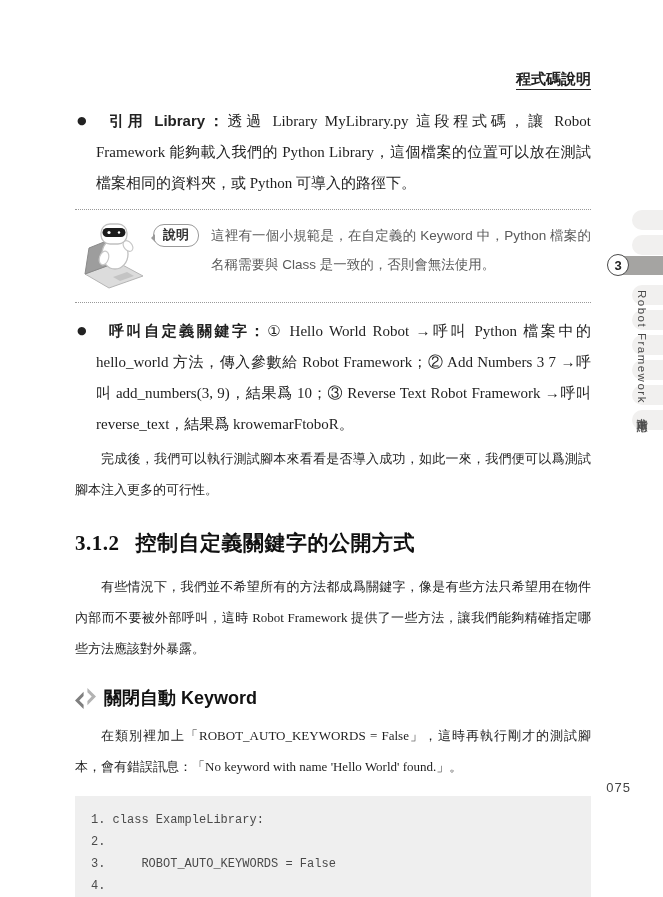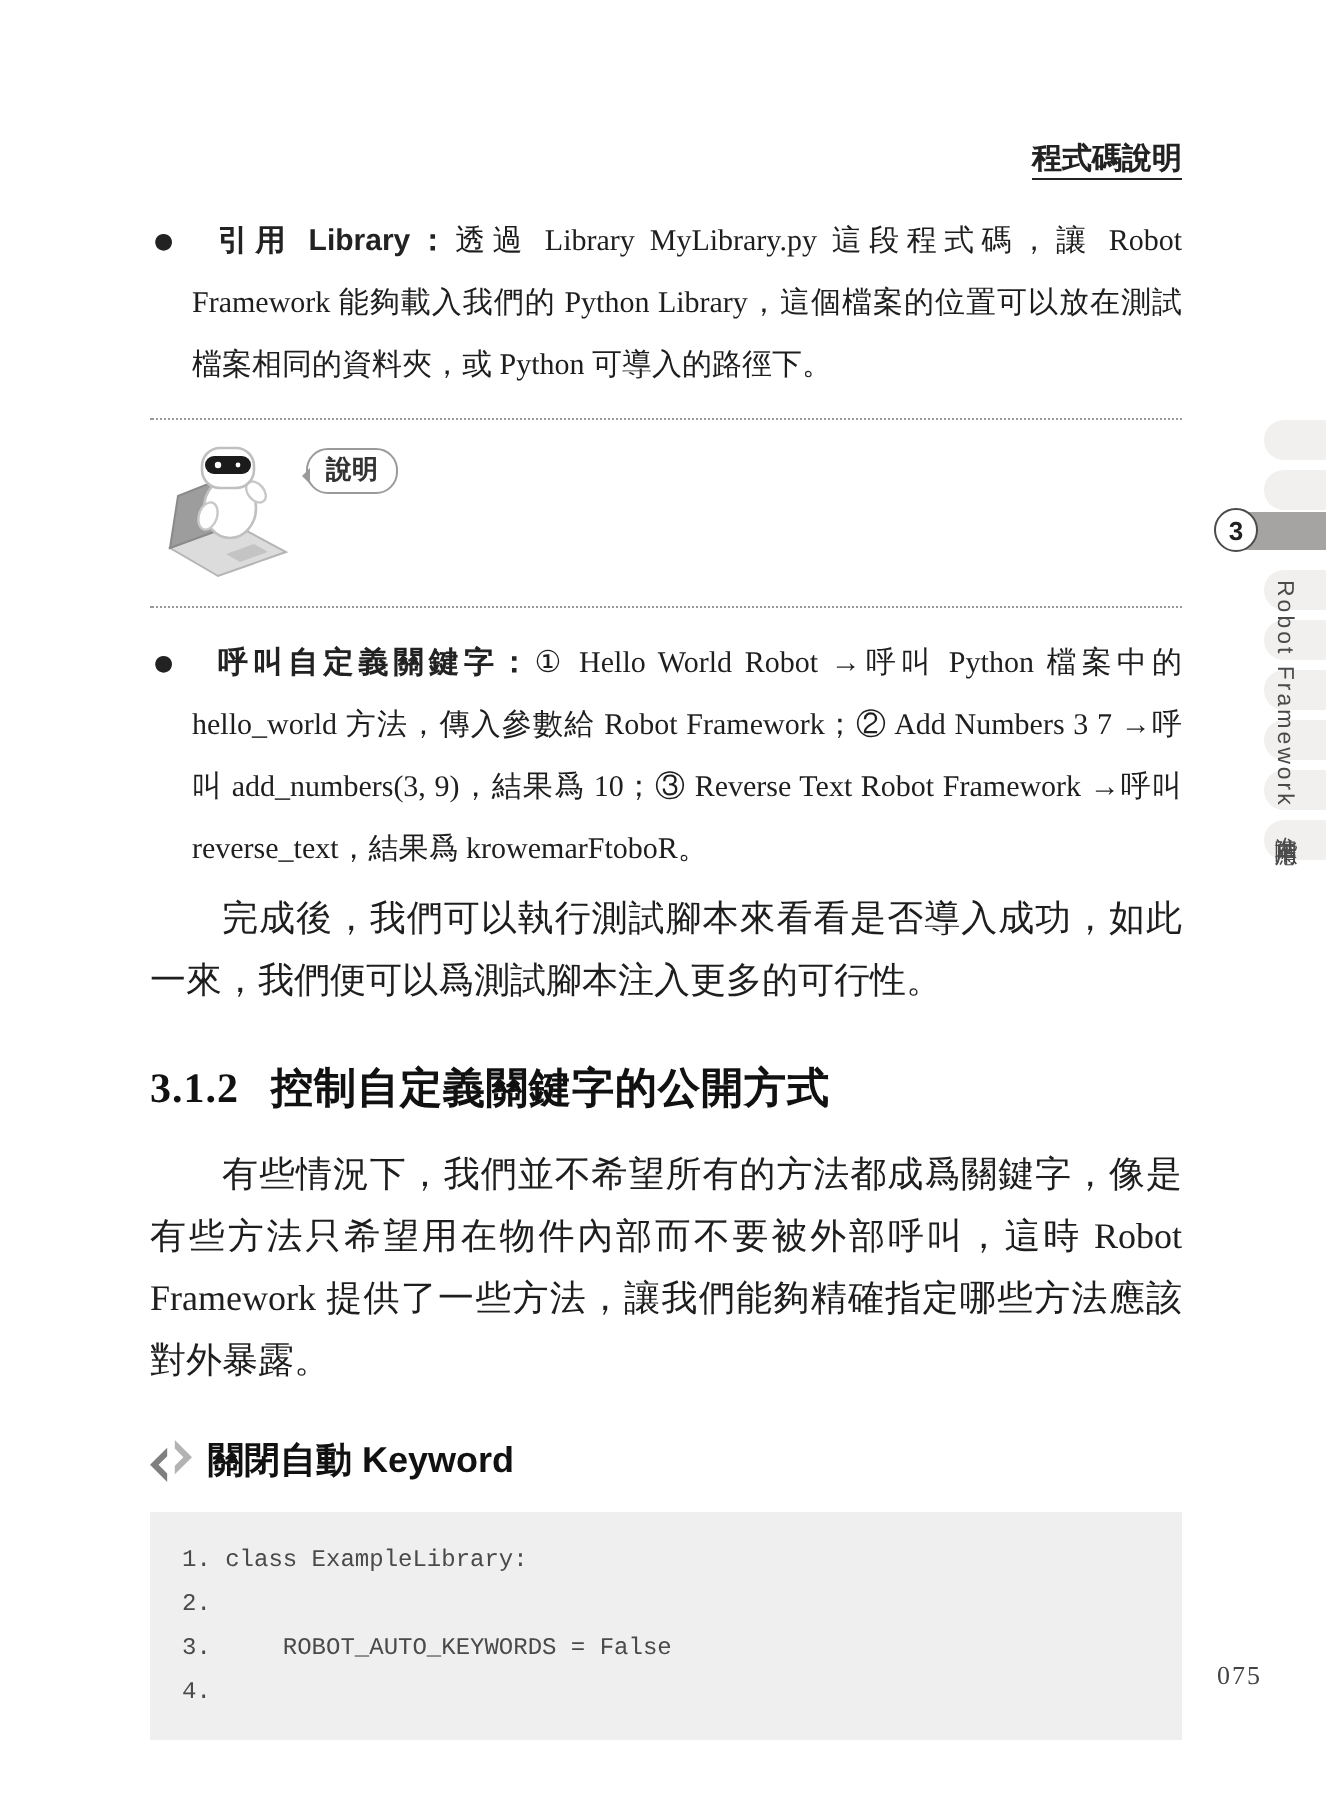--- a/index.html
+++ b/index.html
@@ -34,21 +34,21 @@
   }
   .section-heading .sec-num{margin-right:16px;}
   .sub-heading{
     font-family:"Liberation Sans","DejaVu Sans",sans-serif;
     font-size:18px;font-weight:bold;color:#111;
     margin:22px 0 10px 0;
     display:flex;align-items:center;gap:8px;
   }
   
   .para{
-    font-size:18px;line-height:31px;
+    font-size:13px;line-height:31px;
     text-align:justify;
     text-indent:2em;
     margin:0 0 2px 0;
     color:#1e1e1e;
   }
   
   .bullet{
     position:relative;
     padding-left:21px;
     font-size:15px;line-height:31px;
@@ -100,22 +100,22 @@
   .code-block{
     margin-top:14px;
     background:#efefef;
     padding:13px 16px;
     font-family:"Liberation Mono","DejaVu Sans Mono",monospace;
     font-size:12px;line-height:22px;color:#4a4a4a;
   }
   .code-line{white-space:pre;min-height:22px;}
   
   .page-number{
-    position:absolute;right:32px;top:830px;
-    font-family:Liberation Serif, serif;
+    position:absolute;right:32px;top:780px;
+    font-family:Liberation Sans, sans-serif;
     font-size:13px;color:#444;letter-spacing:1px;
   }
   
   .rail{position:absolute;right:0;top:0;width:40px;height:897px;}
   .rail-pill{
     position:absolute;right:0;width:31px;height:20px;
     background:#f1f0ef;
     border-radius:11px 0 0 11px;
   }
   .rail-pill.active{
@@ -173,20 +173,21 @@
         <ellipse cx="49" cy="28" rx="4" ry="6" fill="#ffffff" stroke="#c8c8c8" stroke-width="1.2" transform="rotate(-40 49 28)"></ellipse>
 
         <rect x="22" y="6" width="26" height="20" rx="9" fill="#ffffff" stroke="#c0c0c0" stroke-width="1.3"></rect>
 
         <rect x="23.5" y="10" width="23" height="9" rx="4.5" fill="#1b1b1b"></rect>
         <circle cx="30" cy="14.5" r="1.6" fill="#ffffff"></circle>
         <circle cx="40" cy="14.5" r="1.2" fill="#ffffff"></circle>
       </svg>
     </div>
     <div class="note-badge">說明</div>
+    <div class="note-text">這裡有一個小規範是，在自定義的 Keyword 中，Python 檔案的名稱需要與 Class 是一致的，否則會無法使用。</div>
   </div>
 
   <div class="bullet">
     <span class="marker">●</span><span class="blabel">呼叫自定義關鍵字：</span><span>① Hello World Robot →呼叫 Python 檔案中的 hello_world 方法，傳入參數給 Robot Framework；② Add Numbers 3 7 →呼叫 add_numbers(3, 9)，結果爲 10；③ Reverse Text Robot Framework →呼叫 reverse_text，結果爲 krowemarFtoboR。</span>
   </div>
 
   <p class="para">完成後，我們可以執行測試腳本來看看是否導入成功，如此一來，我們便可以爲測試腳本注入更多的可行性。</p>
 
   <h2 class="section-heading">
     <span class="sec-num">3.1.2</span><span>控制自定義關鍵字的公開方式</span>
@@ -197,20 +198,21 @@
   <h4 class="sub-heading">
     <span style="display:inline-flex;">
       <svg width="21" height="21" viewBox="0 0 22 22">
         <polygon points="0,13 9,4 9,8.5 4.5,13 9,17.5 9,22" fill="#7f7f7f"></polygon>
         <polygon points="22,9 13,18 13,13.5 17.5,9 13,4.5 13,0" fill="#b3b3b3"></polygon>
       </svg>
     </span>
     <span>關閉自動 Keyword</span>
   </h4>
 
+  <p class="para">在類別裡加上「ROBOT_AUTO_KEYWORDS = False」，這時再執行剛才的測試腳本，會有錯誤訊息：「No keyword with name 'Hello World' found.」。</p>
 
   <div class="code-block">
     <div class="code-line">1. class ExampleLibrary:</div>
     <div class="code-line">2.</div>
     <div class="code-line">3.     ROBOT_AUTO_KEYWORDS = False</div>
     <div class="code-line">4.</div>
 
   </div>
 
 </div>

